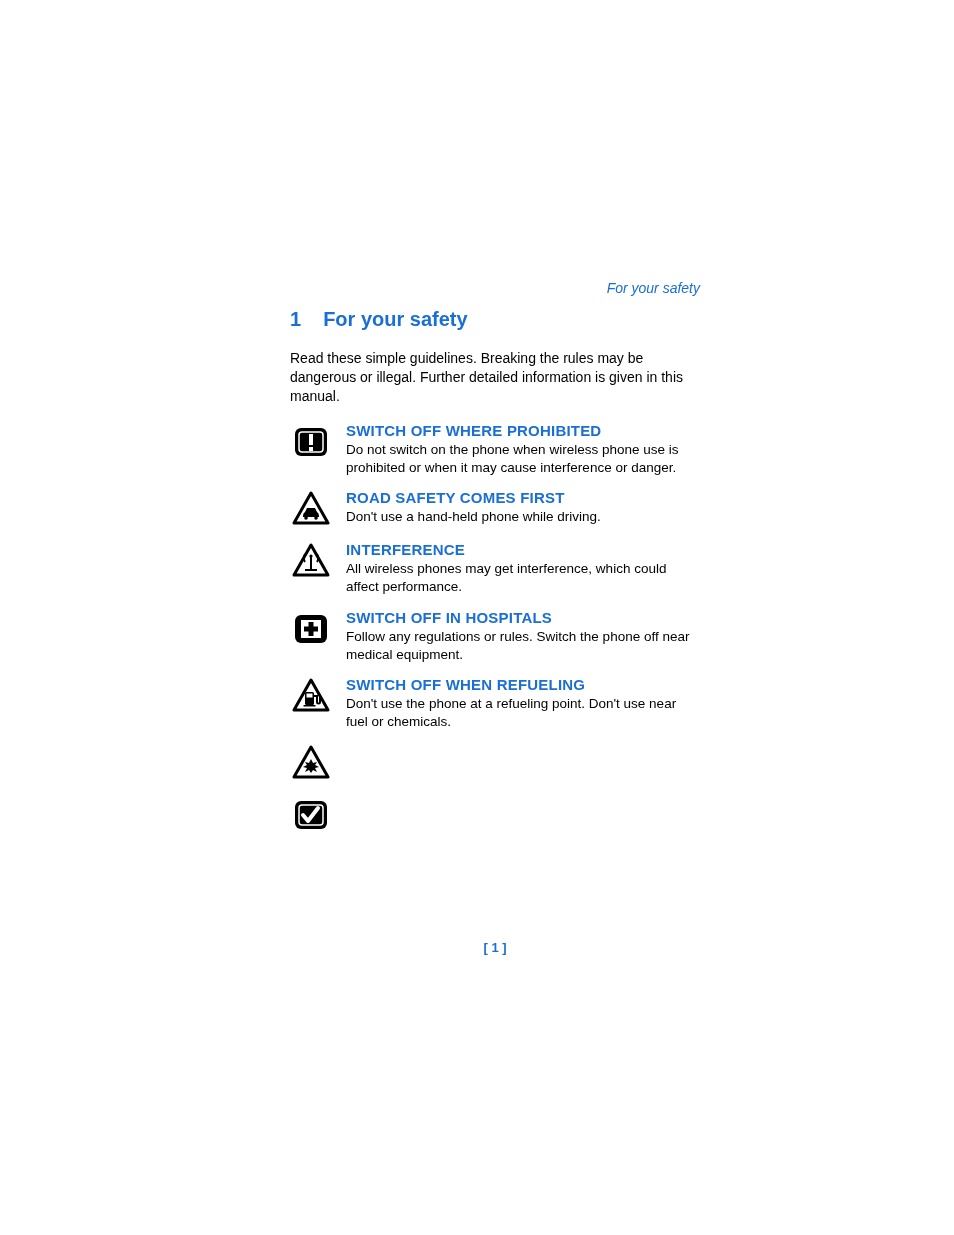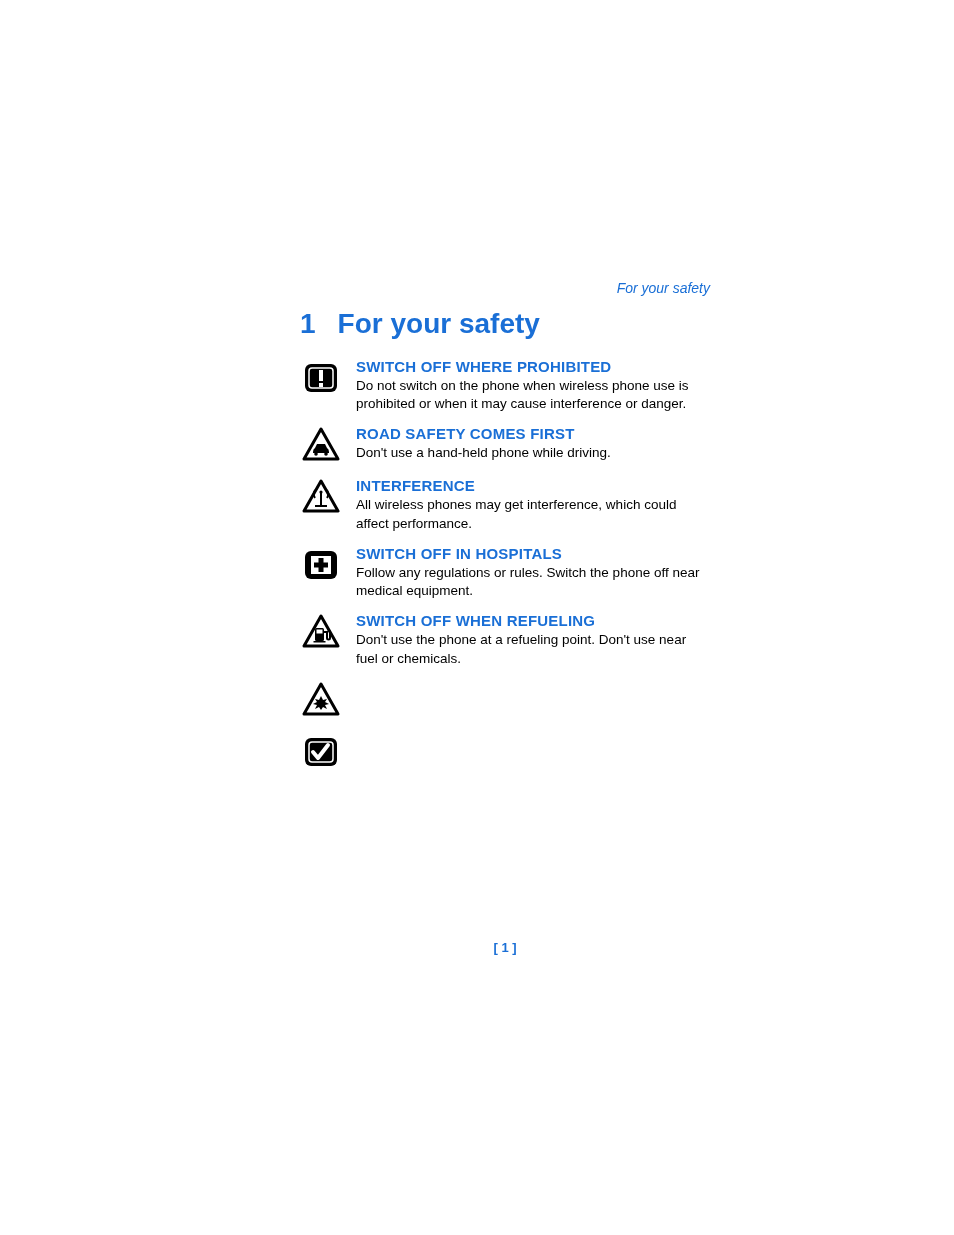--- a/index.html
+++ b/index.html
@@ -7,34 +7,34 @@
     padding: 0;
     background: #ffffff;
     font-family: "Segoe UI", "Helvetica Neue", Arial, sans-serif;
     color: #000;
     width: 954px;
     height: 1235px;
     position: relative;
   }
   .page {
     position: absolute;
-    left: 300px;
+    left: 290px;
     top: 280px;
     width: 410px;
   }
   .running-header {
     text-align: right;
     color: #1a6fd6;
     font-style: italic;
     font-size: 14px;
     margin-bottom: 12px;
   }
   .chapter-title {
     color: #1a6fd6;
-    font-size: 28px;
+    font-size: 20px;
     font-weight: 600;
     margin: 0 0 18px 0;
   }
   .chapter-number {
     display: inline-block;
     margin-right: 22px;
   }
   .intro {
     font-size: 14px;
     line-height: 1.35;
@@ -87,20 +87,21 @@
 <body>
 
 <div class="page">
 
   <div class="running-header">For your safety</div>
 
   <h1 class="chapter-title">
     <span class="chapter-number">1</span><span>For your safety</span>
   </h1>
 
+  <div class="intro">Read these simple guidelines. Breaking the rules may be dangerous or illegal. Further detailed information is given in this manual.</div>
 
   <div class="item">
     <div class="icon-box">
       <svg viewBox="0 0 40 40">
         <rect x="4" y="6" width="32" height="28" rx="6" fill="#000"></rect>
         <rect x="8" y="10" width="24" height="20" rx="3" fill="none" stroke="#fff" stroke-width="1.5"></rect>
         <rect x="18" y="12" width="4" height="11" fill="#fff"></rect>
         <rect x="18" y="25" width="4" height="4" fill="#fff"></rect>
       </svg>
     </div>

